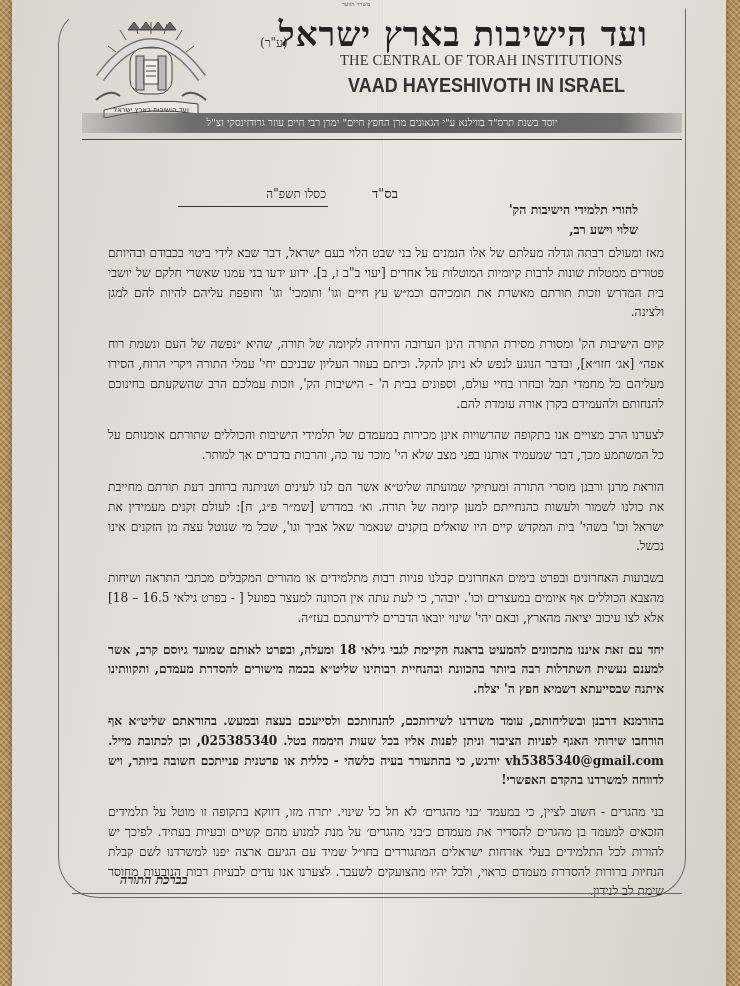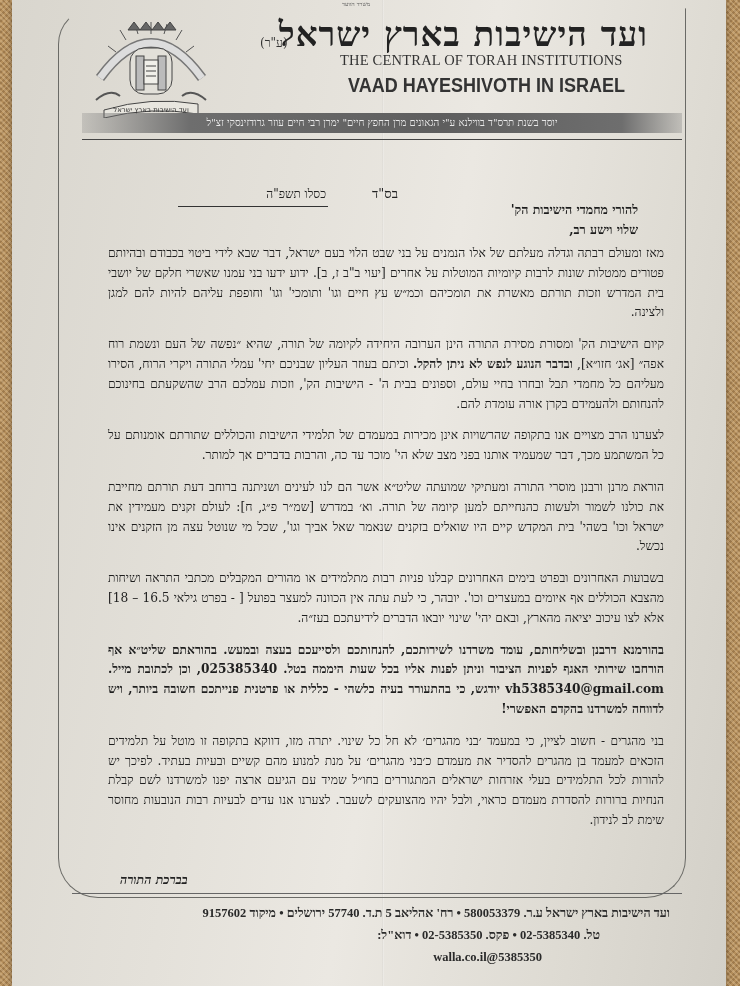--- a/index.html
+++ b/index.html
@@ -69,21 +69,21 @@
   .date-line {
     position: absolute; left: 0; top: 20px; width: 150px; border-top: 1px solid #333;
   }
   .content {
     position: absolute; left: 96px; top: 230px; width: 556px;
     direction: rtl; text-align: justify; color: #1e1e1e; font-size: 12.2px;
     line-height: 19.8px; font-family: "DejaVu Serif", serif;
   }
   .salutation { position: absolute; right: 88px; font-size: 12.5px; font-weight: bold; color: #1c1c1c; direction: rtl; }
   .para { margin: 0 0 12px 0; text-align-last: right; }
-  .para b { font-weight: bold; }
+  .para b { font-weight: normal; }
   .signoff {
     position: absolute; left: 108px; top: 872px; font-size: 12.5px; font-weight: bold;
     font-style: italic; color: #222; direction: rtl;
   }
   .footer-line {
     position: absolute; left: 60px; top: 893px; width: 610px; border-top: 1px solid #666;
   }
   .footer {
     position: absolute; left: 88px; top: 902px; width: 570px; direction: rtl;
     color: #2a2a2a; font-size: 12.5px; font-weight: bold; line-height: 22px;
@@ -137,34 +137,30 @@
   <div class="title-en2">VAAD HAYESHIVOTH IN ISRAEL</div>
   <div class="banner">יוסד בשנת תרס"ד בווילנא ע"י הגאונים מרן החפץ חיים" ימרן רבי חיים עוזר גרודזינסקי זצ"ל</div>
   <div class="banner-line"></div>
 
   <div class="date-wrap">
     <span class="bsd">בס"ד</span>
     <span class="date-text">כסלו תשפ"ה</span>
     <div class="date-line"></div>
   </div>
 
-  <div class="salutation" style="top:202px;">להורי מחמדי הישיבות הק'</div>
+  <div class="salutation" style="top:202px;">להורי תלמידי הישיבות הק'</div>
   <div class="salutation" style="top:222px;">שלוי וישע רב,</div>
 
   <div class="content" style="top:244px;">
     <p class="para">מאז ומעולם רבתה וגדלה מעלתם של אלו הנמנים על בני שבט הלוי בעם ישראל, דבר שבא לידי ביטוי בכבודם ובהיותם פטורים ממטלות שונות לרבות קיומיות המוטלות על אחרים [יעוי ב"ב ז, ב]. ידוע ידעו בני עמנו שאשרי חלקם של יושבי בית המדרש וזכות תורתם מאשרת את תומכיהם וכמ״ש עץ חיים וגו' ותומכי' וגו' וחופפת עליהם להיות להם למגן ולצינה.</p>
     <p class="para"><span>קיום הישיבות הק' ומסורת מסירת התורה הינן הערובה היחידה לקיומה של תורה, שהיא ״נפשה של העם ונשמת רוח אפה״ [אג׳ חזו״א], </span><b>ובדבר הנוגע לנפש לא ניתן להקל.</b><span> וכיתם בעוזר העליון שבניכם יחי' עמלי התורה ויקרי הרוח, הסירו מעליהם כל מחמדי תבל ובחרו בחיי עולם, וספונים בבית ה' - הישיבות הק', וזכות עמלכם הרב שהשקעתם בחינוכם להנחותם ולהעמידם בקרן אורה עומדת להם.</span></p>
     <p class="para">לצערנו הרב מצויים אנו בתקופה שהרשויות אינן מכירות במעמדם של תלמידי הישיבות והכוללים שתורתם אומנותם על כל המשתמע מכך, דבר שמעמיד אותנו בפני מצב שלא הי' מוכר עד כה, והרבות בדברים אך למותר.</p>
     <p class="para">הוראת מרנן ורבנן מוסרי התורה ומעתיקי שמועתה שליט״א אשר הם לנו לעינים ושניתנה ברוחב דעת תורתם מחייבת את כולנו לשמור ולעשות כהנחייתם למען קיומה של תורה. וא׳ במדרש [שמ״ר פ״ג, ח]: לעולם זקנים מעמידין את ישראל וכו' בשהי' בית המקדש קיים היו שואלים בזקנים שנאמר שאל אביך וגו', שכל מי שנוטל עצה מן הזקנים אינו נכשל.</p>
     <p class="para" style="font-weight:normal;">בשבועות האחרונים ובפרט בימים האחרונים קבלנו פניות רבות מתלמידים או מהורים המקבלים מכתבי התראה ושיחות מהצבא הכוללים אף איומים במעצרים וכו'. יובהר, כי לעת עתה אין הכוונה למעצר בפועל [ - בפרט גילאי 16.5 – 18] אלא לצו עיכוב יציאה מהארץ, ובאם יהי' שינוי יובאו הדברים לידיעתכם בעז״ה.</p>
+    <p class="para" style="font-weight:bold;">יחד עם זאת איננו מתכוונים להמעיט בדאגה הקיימת לגבי גילאי 18 ומעלה, ובפרט לאותם שמועד גיוסם קרב, אשר למענם נעשית השתדלות רבה ביותר בהכוונת ובהנחיית רבותינו שליט״א בכמה מישורים להסדרת מעמדם, ותקוותינו איתנה שבסייעתא דשמיא חפץ ה' יצלח.</p>
     <p class="para" style="font-weight:bold;">בהורמנא דרבנן ובשליחותם, עומד משרדנו לשירותכם, להנחותכם ולסייעכם בעצה ובמעש. בהוראתם שליט״א אף הורחבו שירותי האגף לפניות הציבור וניתן לפנות אליו בכל שעות היממה בטל. 025385340, וכן לכתובת מייל. vh5385340@gmail.com יודגש, כי בהתעורר בעיה כלשהי - כללית או פרטנית פנייתכם חשובה ביותר, ויש לדווחה למשרדנו בהקדם האפשרי!</p>
     <p class="para">בני מהגרים - חשוב לציין, כי במעמד ׳בני מהגרים׳ לא חל כל שינוי. יתרה מזו, דווקא בתקופה זו מוטל על תלמידים הזכאים למעמד בן מהגרים להסדיר את מעמדם כ׳בני מהגרים׳ על מנת למנוע מהם קשיים ובעיות בעתיד. לפיכך יש להורות לכל התלמידים בעלי אזרחות ישראלים המתגוררים בחו״ל שמיד עם הגיעם ארצה יפנו למשרדנו לשם קבלת הנחיות ברורות להסדרת מעמדם כראוי, ולבל יהיו מהצועקים לשעבר. לצערנו אנו עדים לבעיות רבות הנובעות מחוסר שימת לב לנידון.</p>
   </div>
 
   <div class="signoff">בברכת התורה</div>
 
   <div class="footer-line"></div>
-  <div class="footer">
-    <div class="f1">ועד הישיבות בארץ ישראל ע.ר. 580053379 • רח' אהליאב 5 ת.ד. 57740 ירושלים • מיקוד 9157602</div>
-    <div class="f2">טל. 02-5385340 • פקס. 02-5385350 • דוא"ל:</div>
-    <div class="f3">5385350@walla.co.il</div>
-  </div>
 </div>
 
 </body></html>

